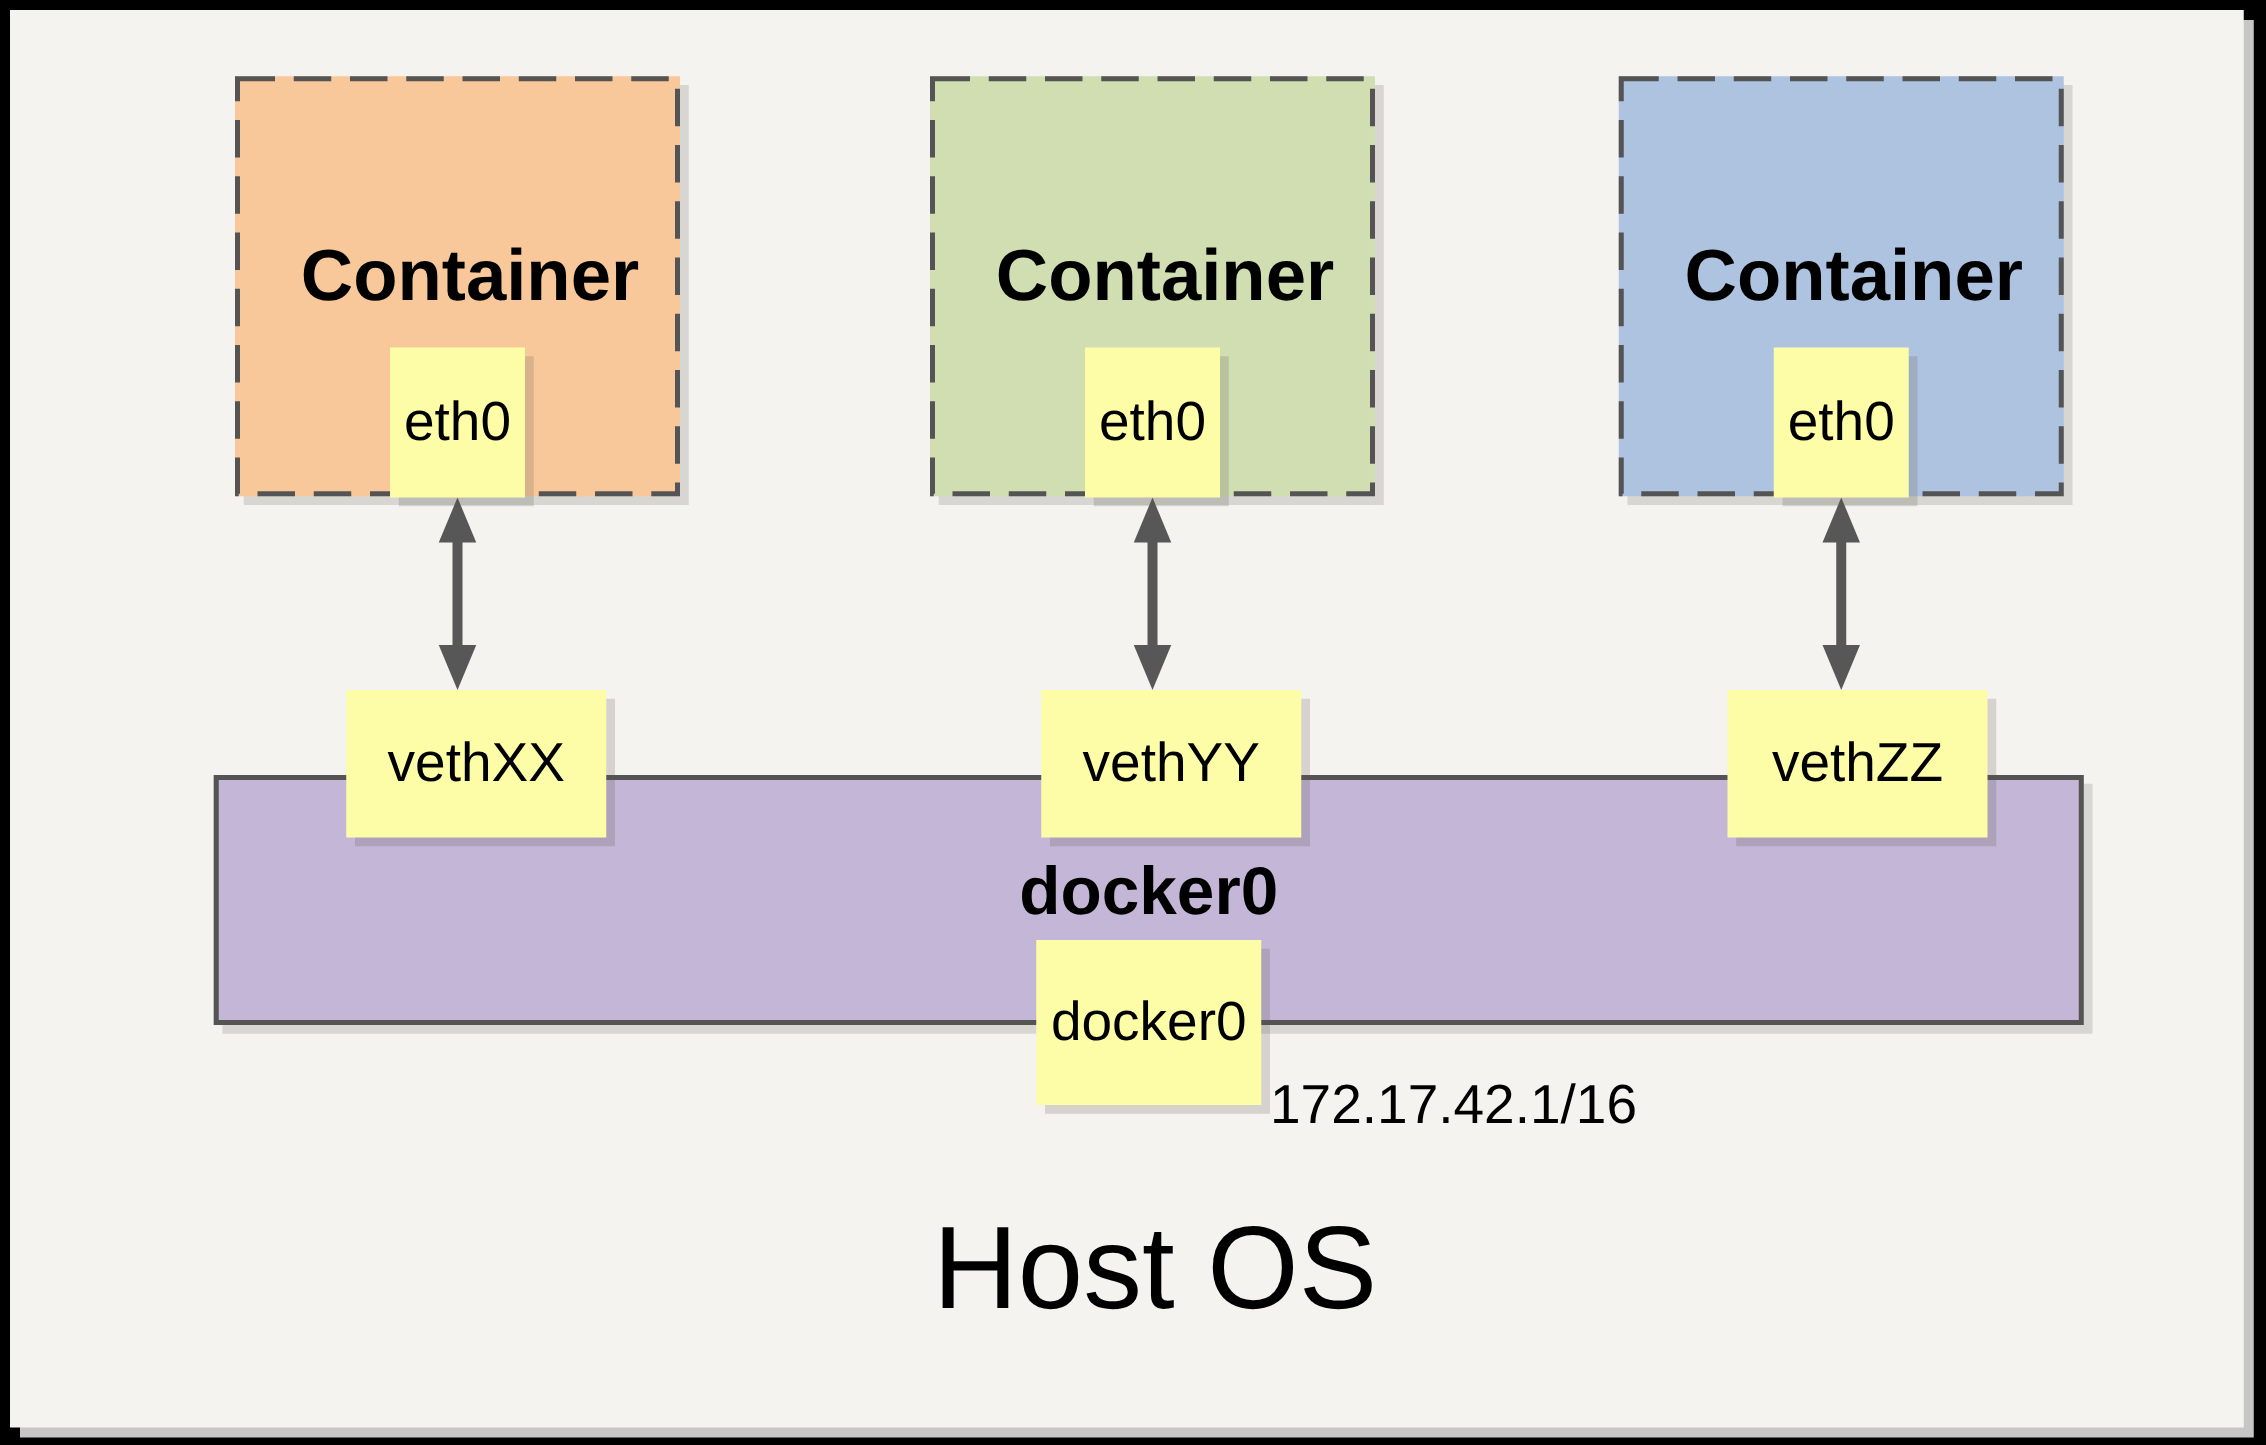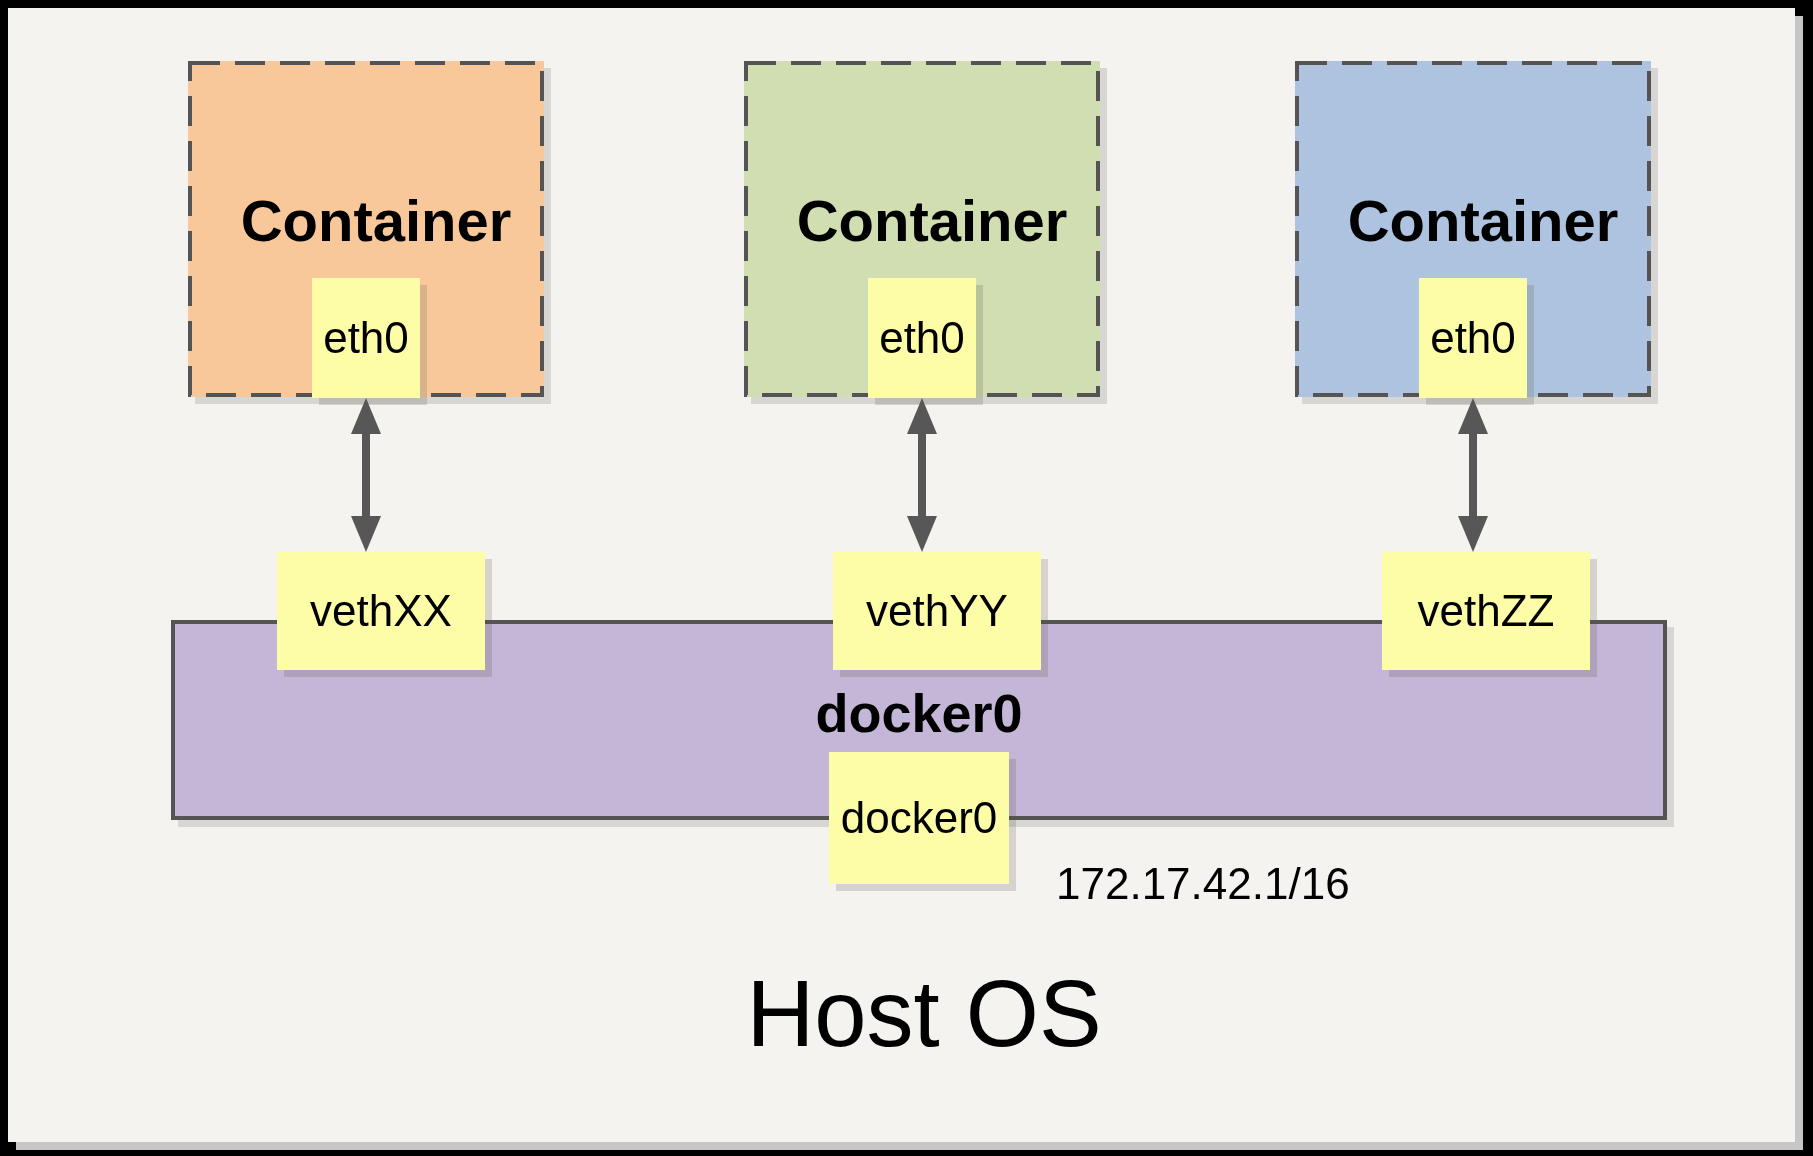--- a/index.html
+++ b/index.html
@@ -52,21 +52,21 @@
     position:absolute;left:163px;top:612px;width:1496px;height:200px;
     box-sizing:border-box;border:4px solid #545454;
     box-shadow:7px 7px 0 rgba(90,85,75,0.18);
     z-index:1;
   }
   .bridge-label{
     position:absolute;left:0;right:0;top:60px;
     text-align:center;font-size:54px;font-weight:700;line-height:1.1;
   }
   
-  .ip-text{position:absolute;left:1008px;top:850px;font-size:44px;line-height:1.2;margin-left:40px;}
+  .ip-text{position:absolute;left:1008px;top:850px;font-size:44px;line-height:1.2;}
   .host-text{
     position:absolute;left:17px;right:0;top:954px;
     text-align:center;font-size:94px;font-weight:400;line-height:1.1;padding-left:28px;
   }
 </style>
 </head>
 <body>
 
 <div class="page" style="background: rgb(245, 243, 239);">
 

